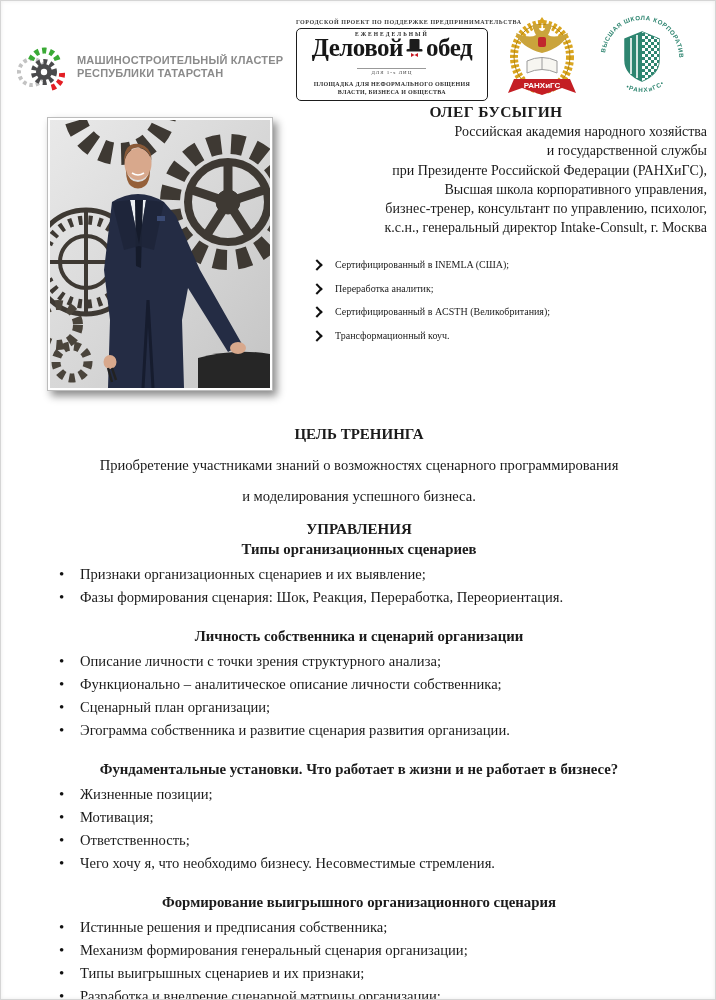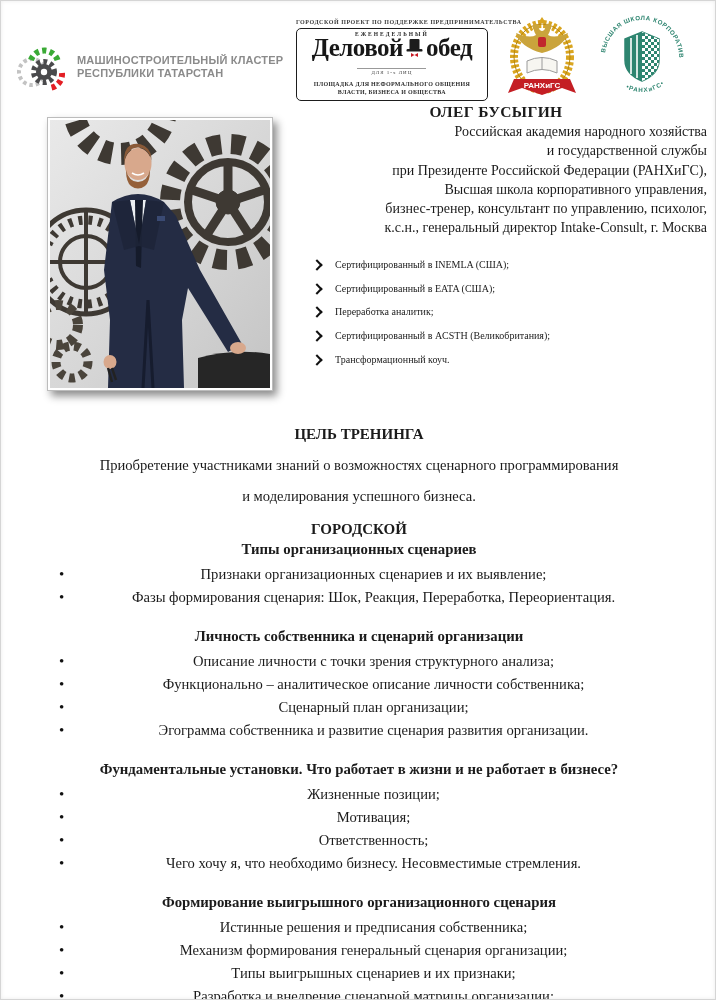--- a/index.html
+++ b/index.html
@@ -31,21 +31,21 @@
   .cred-list{list-style:none;margin:15px 0 0 26px;padding:0;text-align:left;}
   .cred-list li{position:relative;padding-left:24px;line-height:23.8px;font-size:10px;}
   .chev{position:absolute;left:2px;top:8px;width:6px;height:6px;border-top:2px solid #101010;border-right:2px solid #101010;transform:rotate(45deg);}
   
   .body-copy{position:absolute;left:0;top:423px;width:716px;text-align:center;}
   .h-bold{font-weight:bold;font-size:15px;line-height:20px;}
   .goal-line{font-size:14.6px;line-height:19.3px;margin-top:12px;}
   .contents-title{margin-top:12px;}
   .section-head{font-weight:bold;font-size:14.8px;line-height:20px;margin-top:17px;}
   .section-head.first{margin-top:0;}
-  .content-list{list-style:none;margin:4px 50px 0 55px;padding:0;text-align:center;}
+  .content-list{list-style:none;margin:4px 50px 0 55px;padding:0;text-align:left;}
   .content-list li{position:relative;padding-left:24px;line-height:23px;font-size:14.6px;}
   .content-list li::before{content:"\2022";position:absolute;left:3px;top:0;font-size:15px;color:#111;}
 </style>
 </head>
 <body>
 
 <div class="page">
 
   <div class="logo-strip">
 
@@ -179,33 +179,32 @@
     <div class="profile-name">ОЛЕГ БУСЫГИН</div>
     <div class="profile-line">Российская академия народного хозяйства</div>
     <div class="profile-line">и государственной службы</div>
     <div class="profile-line">при Президенте Российской Федерации (РАНХиГС),</div>
     <div class="profile-line">Высшая школа корпоративного управления,</div>
     <div class="profile-line">бизнес-тренер, консультант по управлению, психолог,</div>
     <div class="profile-line">к.с.н., генеральный директор Intake-Consult, г. Москва</div>
 
     <ul class="cred-list">
       <li><span class="chev"></span><span>Сертифицированный в INEMLA (США);</span></li>
-      <li><span class="chev"></span><span>Сертифицированный в EATA (США);</span></li>
       <li><span class="chev"></span><span>Переработка аналитик;</span></li>
       <li><span class="chev"></span><span>Сертифицированный в ACSTH (Великобритания);</span></li>
       <li><span class="chev"></span><span>Трансформационный коуч.</span></li>
     </ul>
   </div>
 
   <div class="body-copy">
     <div class="h-bold">ЦЕЛЬ ТРЕНИНГА</div>
     <div class="goal-line">Приобретение участниками знаний о возможностях сценарного программирования</div>
     <div class="goal-line">и моделирования успешного бизнеса.</div>
 
-    <div class="h-bold contents-title">ГОРОДСКОЙ</div>
+    <div class="h-bold contents-title">УПРАВЛЕНИЯ</div>
 
     <div class="section-head first">Типы организационных сценариев</div>
     <ul class="content-list">
       <li>Признаки организационных сценариев и их выявление;</li>
       <li>Фазы формирования сценария: Шок, Реакция, Переработка, Переориентация.</li>
     </ul>
 
     <div class="section-head">Личность собственника и сценарий организации</div>
     <ul class="content-list">
       <li>Описание личности с точки зрения структурного анализа;</li>

